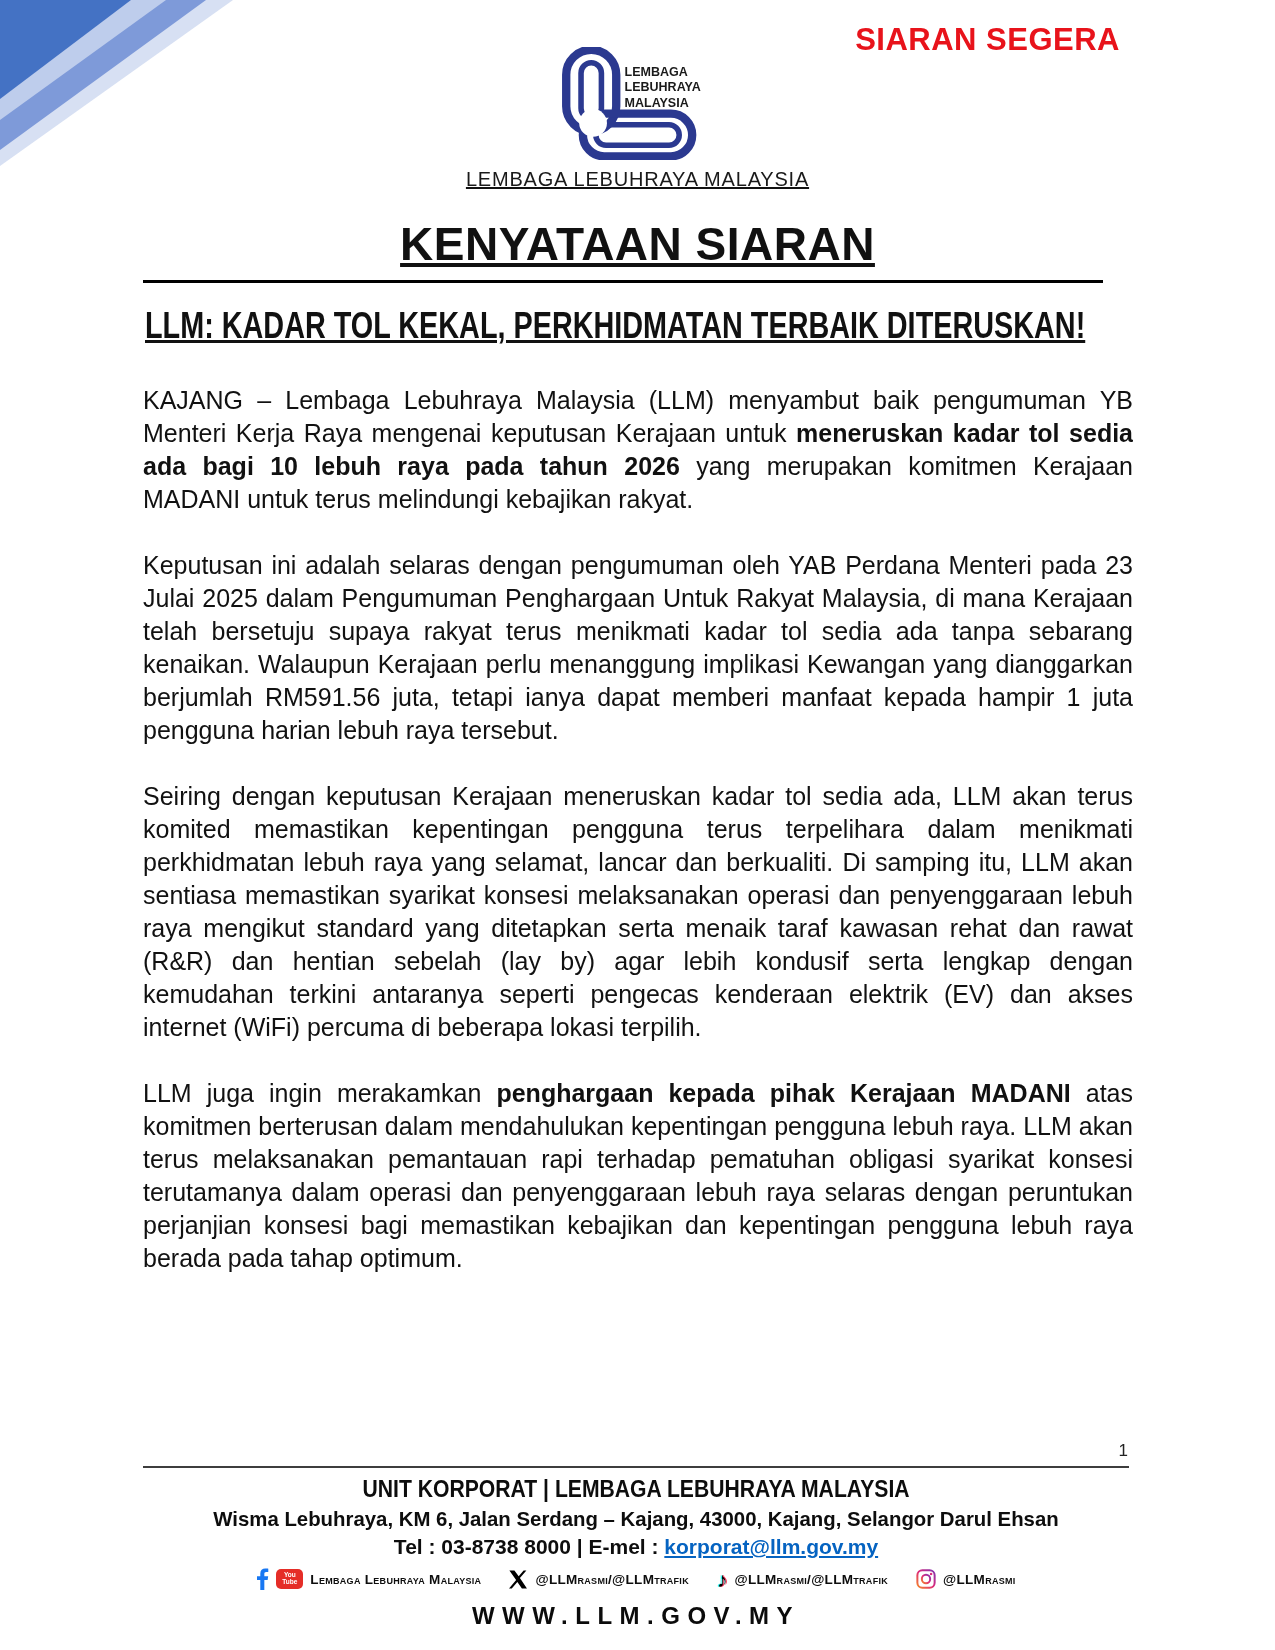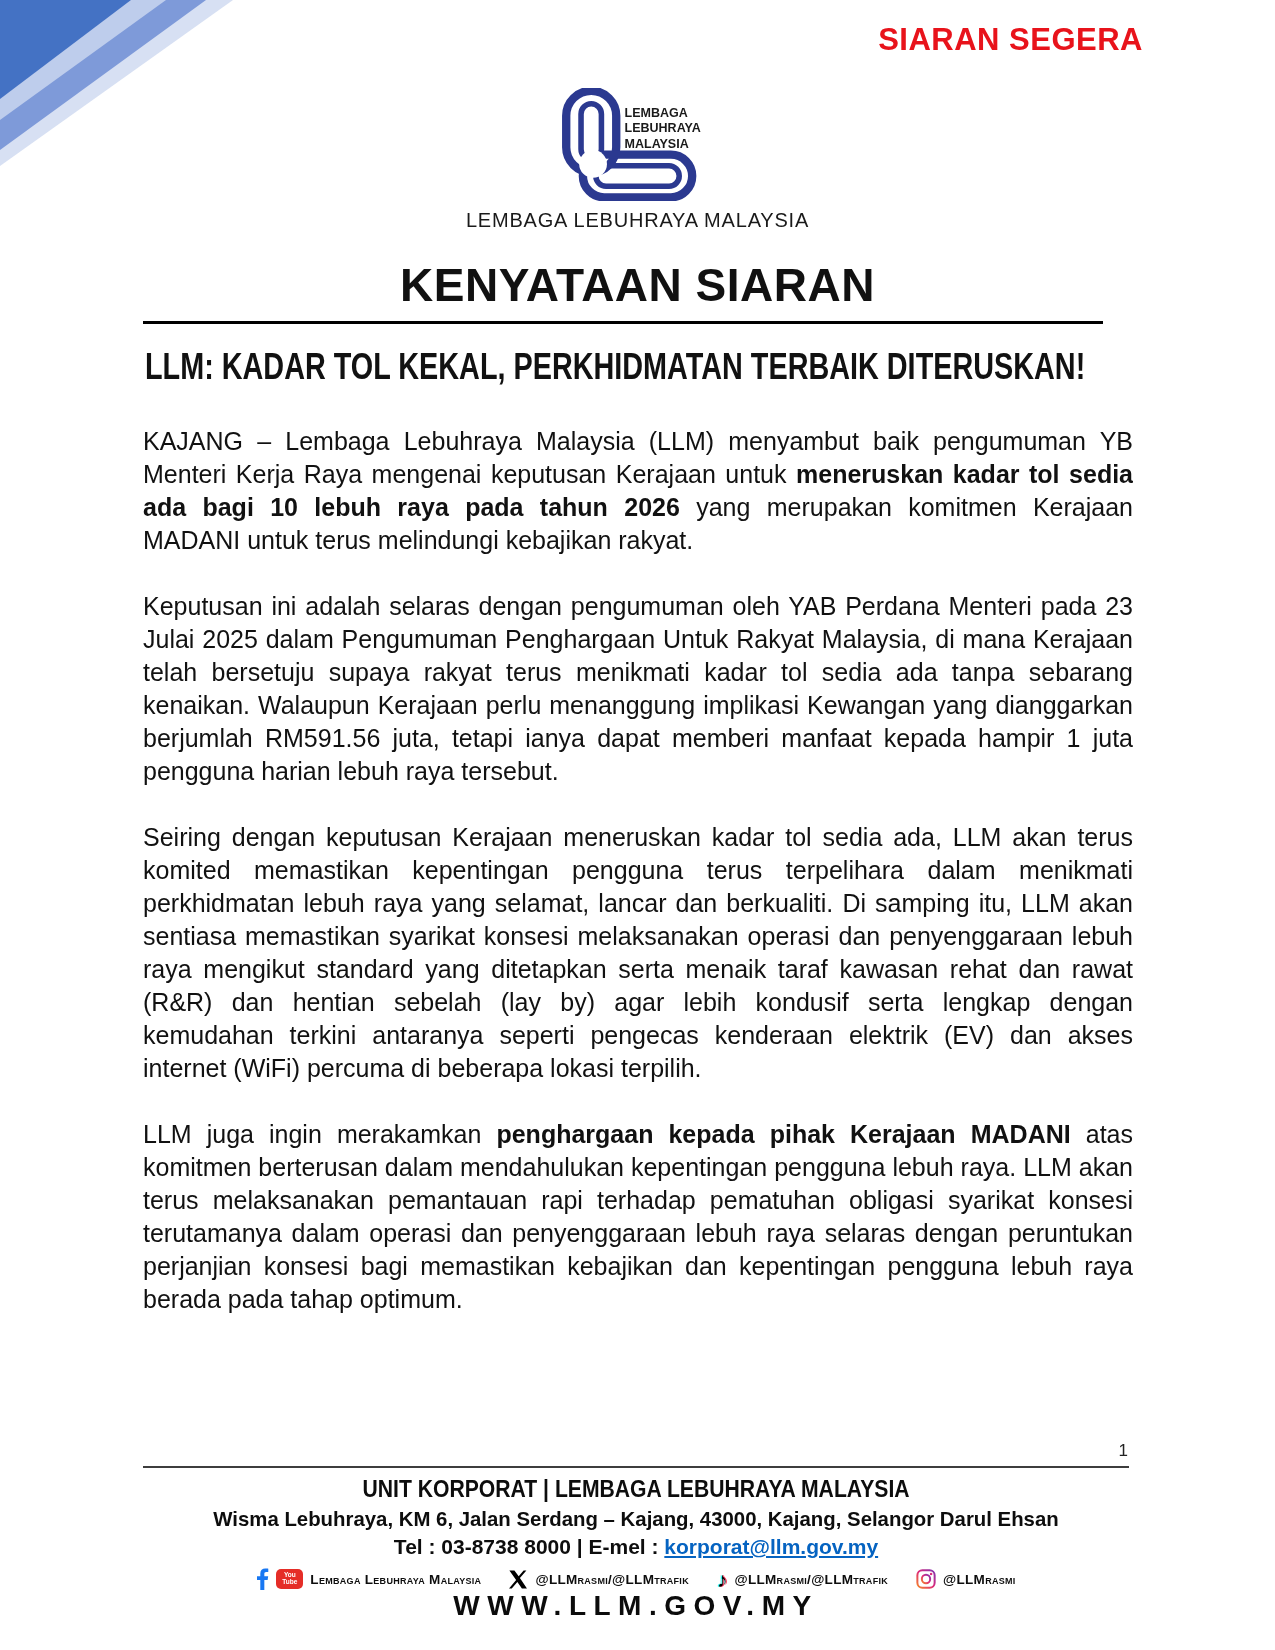--- a/index.html
+++ b/index.html
@@ -19,26 +19,26 @@
     margin:0 auto;
     background:#fff;
     overflow:hidden;
     font-family:"Liberation Sans", sans-serif;
     color:var(--ink);
   }
   
   .corner{position:absolute;top:0;left:0;display:block;}
   
   .siaran{
-    position:absolute;top:22px;right:132px;
+    position:absolute;top:22px;right:155px;
     font-size:31px;font-weight:bold;color:var(--accent-red);
     letter-spacing:.5px;white-space:nowrap;
   }
   
-  .header{padding-top:88px;text-align:center;}
+  .header{padding-top:47px;text-align:center;text-decoration:underline;}
   .logo-svg{display:block;margin:0 auto;}
   .logo-caption{
     margin-top:8px;font-size:20px;letter-spacing:.8px;color:#1a1a1a;
   }
   .title{
     margin:30px 0 0 0;font-size:46px;line-height:1;font-weight:bold;
     letter-spacing:.5px;
   }
   .title-rule{
     height:3px;background:#000;
@@ -83,21 +83,21 @@
     width:27px;height:20px;background:#e52d27;border-radius:5px;
     display:inline-flex;flex-direction:column;align-items:center;justify-content:center;
     color:#fff;
   }
   .yt span{font-size:6.5px;font-weight:bold;display:block;line-height:1.05;}
   .tiktok-glyph::before{
     content:"♪";font-size:21px;font-weight:bold;color:#010101;
     text-shadow:1.2px 0 0 #fe2c55,-1.2px 0 0 #25f4ee;
   }
   .website{
-    font-size:28px;font-weight:800;letter-spacing:7.5px;
+    margin-top:12px;font-size:24px;font-weight:800;letter-spacing:7.5px;
     color:#0b0b0b;
   }
 </style>
 </head>
 <body>
 
 <div class="page">
 
   <svg class="corner" width="235" height="168" viewBox="0 0 235 168" aria-hidden="true">
     <polygon points="0,0 233,0 0,166" style="fill:var(--corner-pale)"></polygon>

